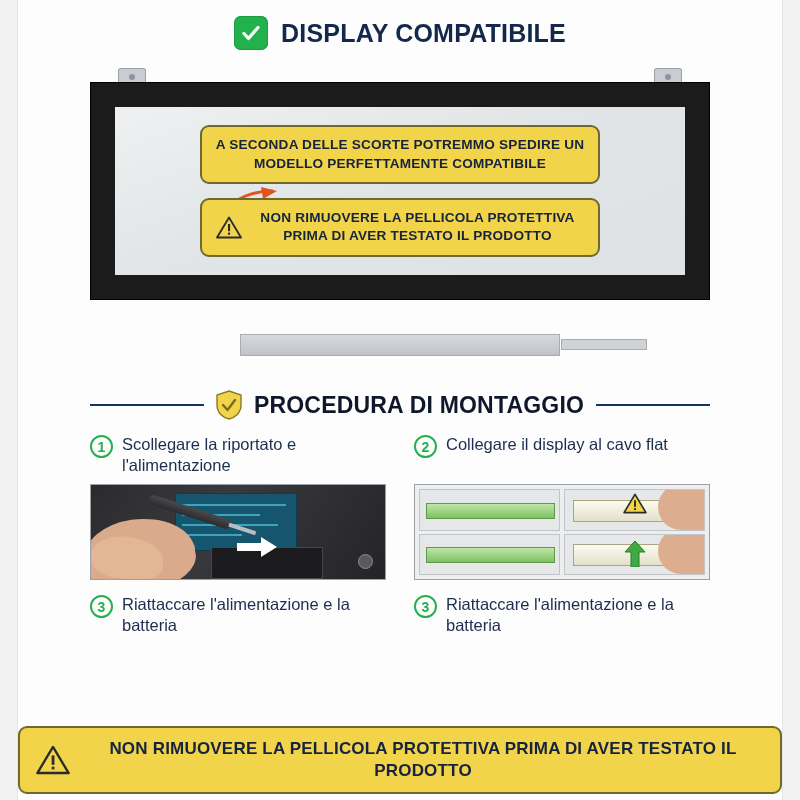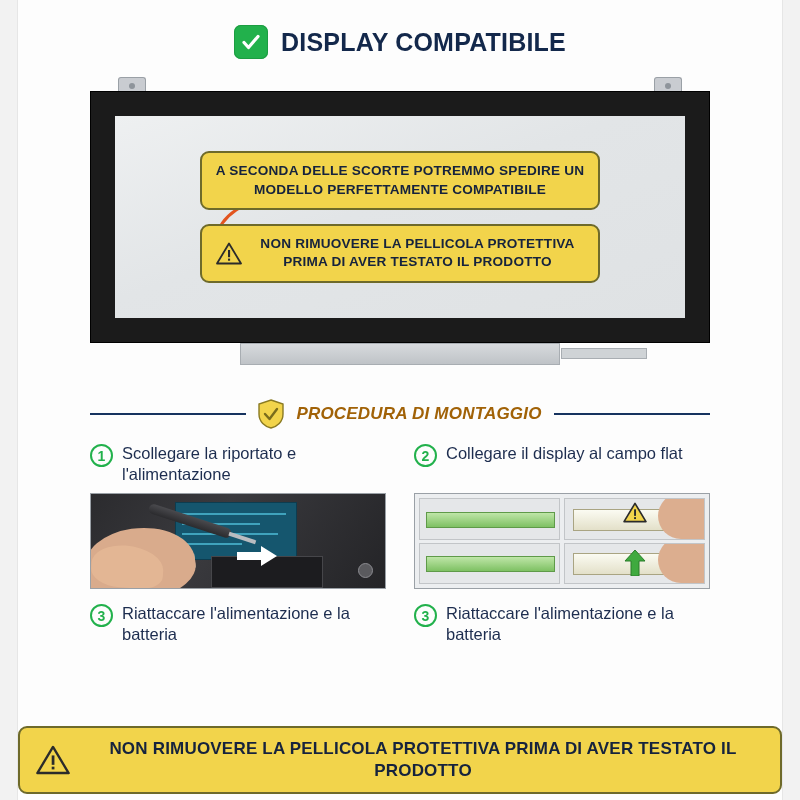--- a/index.html
+++ b/index.html
@@ -39,21 +39,21 @@
     width: 764px;
     height: 800px;
   }
 
   
   .header {
     display: flex;
     align-items: center;
     justify-content: center;
     gap: 13px;
-    margin-top: 25px;
+    margin-top: 16px;
   }
   .check-badge {
     width: 34px;
     height: 34px;
     border-radius: 7px;
     background: #22b14c;
     display: flex;
     align-items: center;
     justify-content: center;
     box-shadow: inset 0 0 0 1px #1c9d42;
@@ -104,21 +104,21 @@
     background: #8e949b;
   }
   .bracket.b1 { left: 28px; }
   .bracket.b2 { right: 28px; }
 
   .panel {
     position: absolute;
     left: 0;
     top: 14px;
     width: 620px;
-    height: 252px;
+    height: 218px;
     background: #1b1b1b;
     border: 1px solid #000;
     box-sizing: border-box;
     padding: 24px;
   }
   .panel-inner {
     position: relative;
     width: 100%;
     height: 100%;
     background: linear-gradient(160deg, #eef0f1 0%, #e2e5e7 45%, #dfe2e4 100%);
@@ -195,26 +195,25 @@
   .section-rule {
     flex: 1;
     height: 2px;
     background: #16335f;
   }
   .shield {
     width: 26px;
     height: 30px;
   }
   .section-title {
-    font-size: 17px;
+    font-size: 23px;
     font-weight: bold;
-    color: #a16207;
+    color: #0f172a;
     letter-spacing: 0.2px;
     white-space: nowrap;
-    font-style: italic;
   }
 
   .steps {
     margin: 14px auto 0;
     width: 620px;
     display: grid;
     grid-template-columns: 1fr 1fr;
     column-gap: 28px;
     row-gap: 10px;
   }
@@ -504,21 +503,21 @@
       <div class="section-rule"></div>
     </div>
 
     <div class="steps">
       <div class="step">
         <div class="step-num">1</div>
         <div class="step-text">Scollegare la riportato e l'alimentazione</div>
       </div>
       <div class="step">
         <div class="step-num">2</div>
-        <div class="step-text">Collegare il display al campo flat</div>
+        <div class="step-text">Collegare il display al cavo flat</div>
       </div>
     </div>
 
     <div class="photos">
 
       <div class="photo photo-a">
         <div class="pcb">
           <div class="trace" style="left:6px; top:10px; width:104px;"></div>
           <div class="trace" style="left:6px; top:20px; width:78px;"></div>
           <div class="trace" style="left:6px; top:30px; width:96px;"></div>

